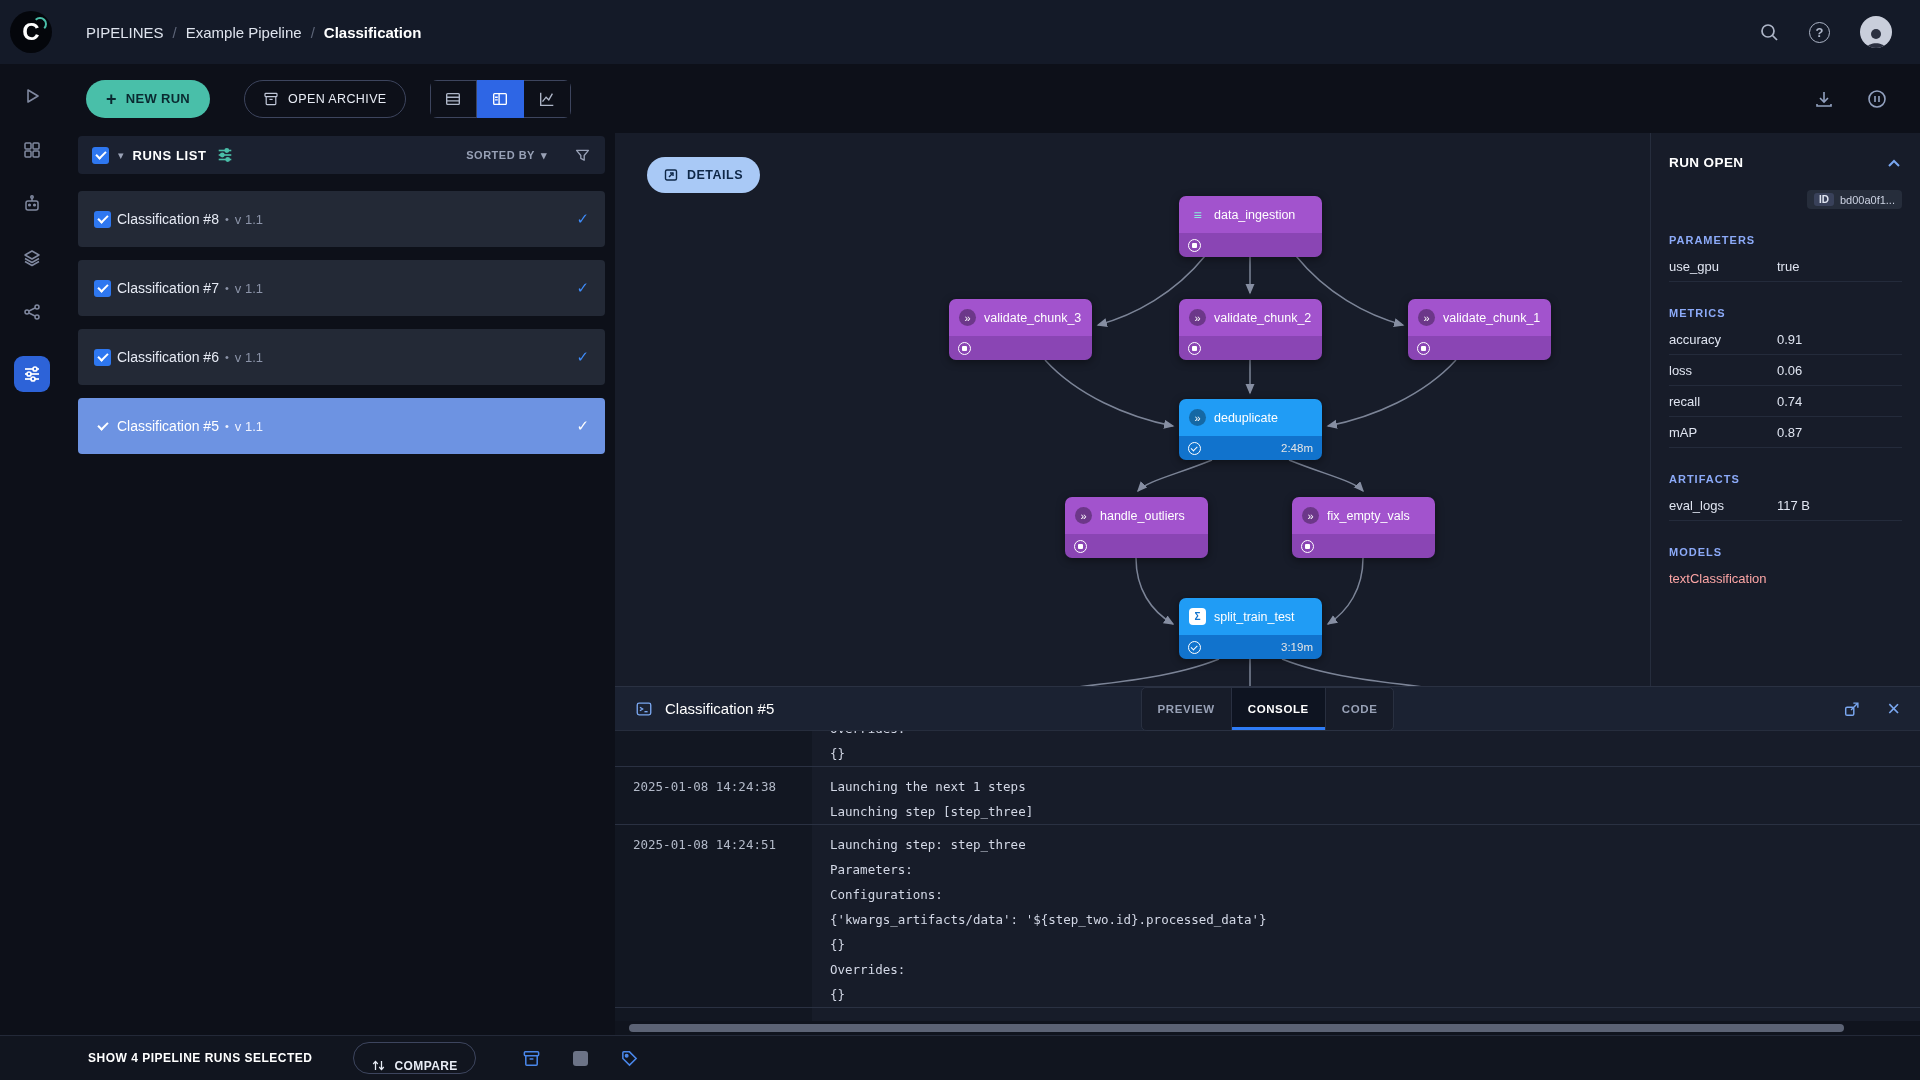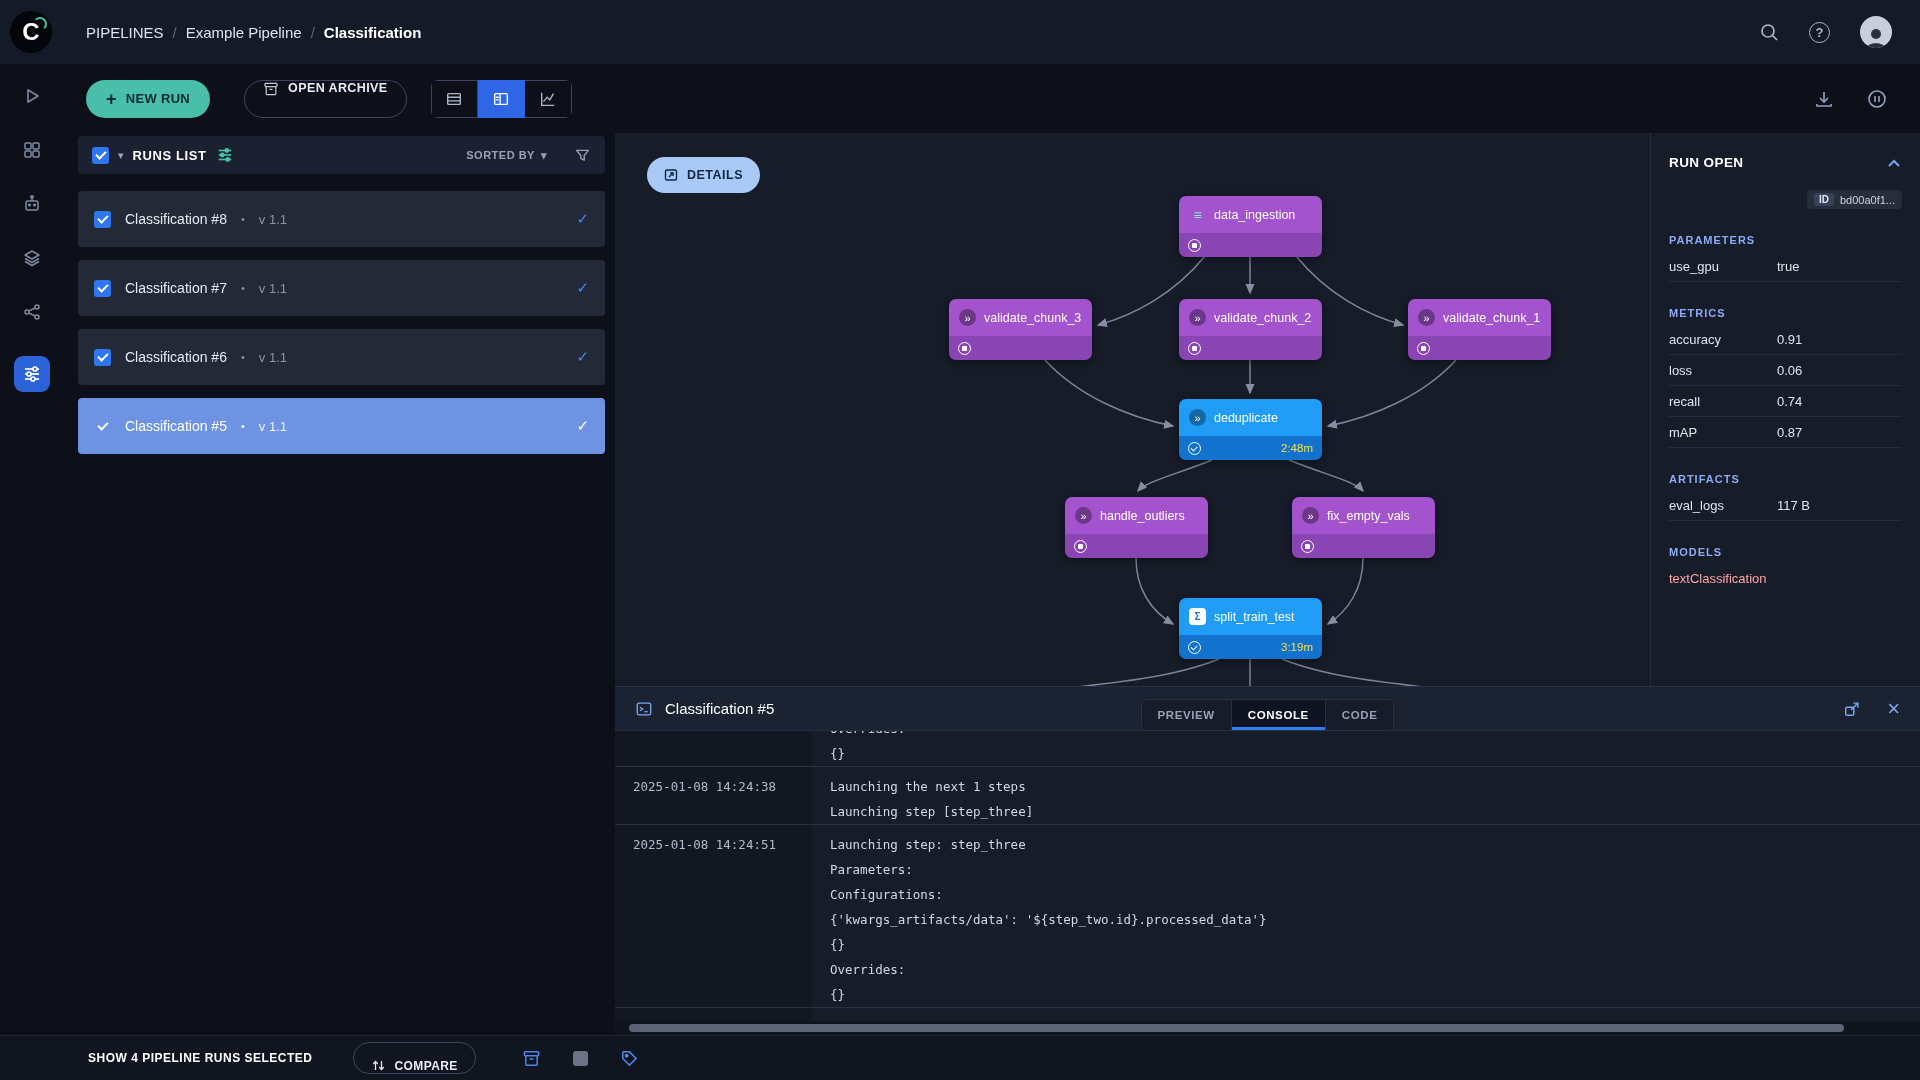--- a/index.html
+++ b/index.html
@@ -21,52 +21,52 @@
 
 
 .rail{position:absolute;left:0;top:64px;width:64px;bottom:45px;background:#0d1019;display:flex;flex-direction:column;align-items:center;padding-top:22px;gap:34px;z-index:20}
 .rail-item{cursor:pointer;display:flex;align-items:center;justify-content:center}
 .rail-item.active{background:#2d63d8;border-radius:9px;width:36px;height:36px}
 
 
 .toolbar{position:absolute;left:64px;top:64px;right:0;height:69px;display:flex;align-items:center;padding-left:22px}
 .btn-new{height:38px;border-radius:19px;background:#49bfa9;color:#0a2930;font-weight:bold;font-size:13px;display:flex;align-items:center;gap:9px;padding:0 20px;letter-spacing:.3px;cursor:pointer}
 .plus{font-size:18px;font-weight:bold;line-height:1}
-.btn-outline{height:38px;border-radius:19px;border:1px solid #3d455e;color:#e8ecf5;font-weight:bold;font-size:12.5px;display:flex;gap:9px;padding:0 18px;margin-left:34px;letter-spacing:.4px;cursor:pointer}
+.btn-outline{height:38px;border-radius:19px;border:1px solid #3d455e;color:#e8ecf5;font-weight:normal;font-size:12.5px;display:flex;align-items:center;gap:9px;padding:0 18px;margin-left:34px;letter-spacing:.4px;cursor:pointer}
 .viewgrp{display:flex;margin-left:24px;border-radius:7px;overflow:hidden}
 .vbtn{width:47px;height:38px;border:1px solid #3d455e;display:flex;align-items:center;justify-content:center;cursor:pointer}
 .vbtn + .vbtn{border-left:none}
 .vbtn.active{background:#2e66e5;border-color:#2e66e5}
 .toolbar-right{margin-left:auto;display:flex;align-items:center;gap:32px;padding-right:32px}
 
 
 .runs{position:absolute;left:78px;top:136px;width:527px;bottom:45px}
 .runs-head{height:38px;background:#1b2130;border-radius:4px;display:flex;align-items:center;padding:0 14px;gap:9px}
 .runs-title{font-weight:bold;font-size:13px;letter-spacing:.6px;color:#fff}
 .caret{color:#9aa2b6;font-size:11px;cursor:pointer}
 .sorted{margin-left:auto;font-size:11px;font-weight:bold;color:#98a1b6;letter-spacing:.5px;display:flex;align-items:center;gap:6px;cursor:pointer}
 .cbx{width:17px;height:17px;border-radius:3px;background:#2e77f0;position:relative;flex:none;cursor:pointer}
 .cbx::after{content:"";position:absolute;left:3.5px;top:4px;width:8px;height:4px;border-left:2px solid #fff;border-bottom:2px solid #fff;transform:rotate(-45deg)}
-.item{height:56px;background:#232936;border-radius:4px;margin-top:13px;display:flex;align-items:center;padding:16px 16px;gap:14px;font-size:14px;cursor:pointer}
+.item{height:56px;background:#232936;border-radius:4px;margin-top:13px;display:flex;align-items:center;padding:16px 16px;gap:6px;font-size:14px;cursor:pointer}
 .item.first{margin-top:17px}
 .item .ver{color:#8b93a8;font-size:13px}
 .item .dot{color:#8b93a8;font-size:11px}
 .item .endcheck{margin-left:auto;color:#3f8cfa;font-size:15px}
 .item.selected{background:#6d93e2;color:#fff}
 .item.selected .cbx{background:transparent}
 .item.selected .ver,.item.selected .dot{color:#eef2ff}
 .item.selected .endcheck{color:#fff}
 
 
 .graph{position:absolute;left:615px;top:133px;width:1035px;height:553px;background:#171c29;overflow:hidden}
 .details-chip{position:absolute;left:32px;top:24px;height:36px;border-radius:18px;background:#a9c9f6;color:#0e2747;font-weight:bold;font-size:12.5px;display:flex;align-items:center;gap:9px;padding:0 17px;letter-spacing:.5px;z-index:5;cursor:pointer}
 .edges{position:absolute;left:0;top:0}
 .node{position:absolute;width:143px;height:61px;border-radius:7px;overflow:hidden;box-shadow:0 2px 8px rgba(0,0,0,.45);cursor:pointer;z-index:2}
 .nhd{height:37px;display:flex;align-items:center;gap:8px;padding:0 10px;font-size:12.5px;color:#fff}
-.nft{height:24px;display:flex;align-items:center;padding:0 9px;color:#fde047}
+.nft{height:24px;display:flex;align-items:center;padding:0 9px;color:#e5e5e5}
 .purple .nhd{background:#a253cd}.purple .nft{background:#8a45b4}
 .blue .nhd{background:#209cf5}.blue .nft{background:#1173cd}
 .nicon{width:17px;height:17px;border-radius:50%;background:rgba(0,0,0,.33);display:flex;align-items:center;justify-content:center;font-size:11px;flex:none;color:#fff}
 .nicon.plain{background:transparent;color:#8ce8dc;font-size:14px}
 .nicon.box{background:#fff;border-radius:4px;color:#1173cd;font-size:10px;font-weight:bold}
 .ntime{margin-left:auto;font-size:11.5px}
 .st-stop{width:13px;height:13px;border:1.5px solid #fff;border-radius:50%;position:relative;flex:none}
 .st-stop::after{content:"";position:absolute;inset:3px;background:#fff;border-radius:1px}
 .st-check{width:13px;height:13px;border:1.5px solid #fff;border-radius:50%;position:relative;flex:none}
 .st-check::after{content:"";position:absolute;left:2.2px;top:3px;width:5px;height:2.6px;border-left:1.5px solid #fff;border-bottom:1.5px solid #fff;transform:rotate(-45deg)}
@@ -84,21 +84,21 @@
 .irow{display:flex;align-items:center;height:31px;border-bottom:1px solid #242b3b;font-size:13px}
 .irow.firstrow{margin-top:5px}
 .ikey{width:108px;color:#dfe4f0}
 .ival{color:#dfe4f0}
 .model-link{margin-top:13px;font-size:13px;color:#fca5a5;cursor:pointer}
 
 
 .console{position:absolute;left:615px;top:686px;right:0;bottom:45px;background:#171c29;z-index:10;border-top:1px solid #2a3142}
 .c-head{height:44px;background:#1b2232;display:flex;align-items:center;padding:0 20px;position:relative;border-bottom:1px solid #262d3d}
 .c-title{font-size:15px;color:#fff;margin-left:12px}
-.tabs{position:absolute;left:50%;transform:translateX(-50%);top:12px;display:flex;border:1px solid #2a3142;border-radius:5px;overflow:hidden;height:32px;background:#171c29}
+.tabs{position:absolute;left:50%;transform:translateX(-50%);top:0;display:flex;border:1px solid #2a3142;border-radius:5px;overflow:hidden;height:44px;background:#171c29}
 .tab{padding:0 16px;display:flex;align-items:center;font-size:11.5px;font-weight:bold;letter-spacing:.6px;color:#98a1b6;cursor:pointer}
 .tab + .tab{border-left:1px solid #2a3142}
 .tab.active{background:#0e1421;color:#fff;position:relative}
 .tab.active::after{content:"";position:absolute;left:0;right:0;bottom:0;height:3px;background:#2e7cf6}
 .c-actions{margin-left:auto;display:flex;gap:26px;align-items:center}
 .close-x{color:#7aa7f0;font-size:22px;line-height:1;cursor:pointer}
 .c-body{position:absolute;top:44px;left:0;right:0;bottom:0;overflow:hidden;font-family:"DejaVu Sans Mono",monospace;font-size:12.5px}
 .c-body::before{content:"";position:absolute;left:0;top:0;width:197px;height:100%;background:#121722}
 .crow{display:flex;min-height:25px;position:relative}
 .crow.first{margin-top:-15px}

